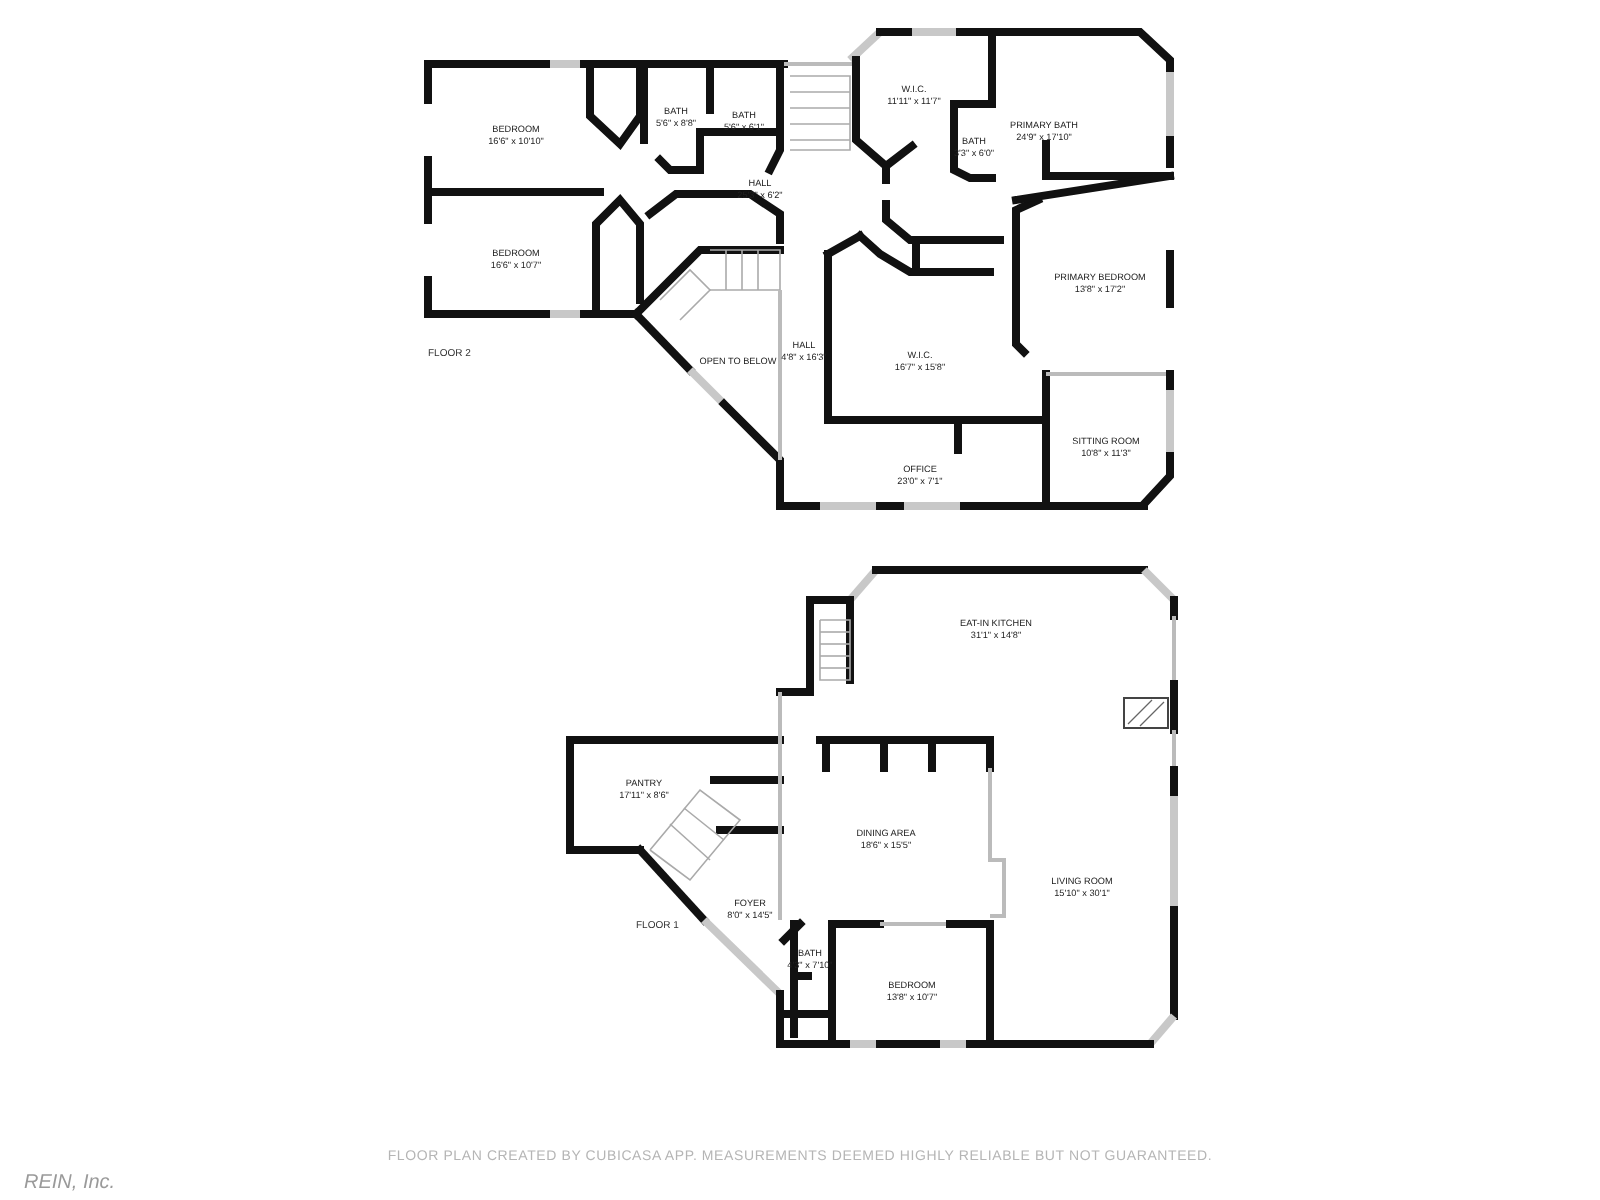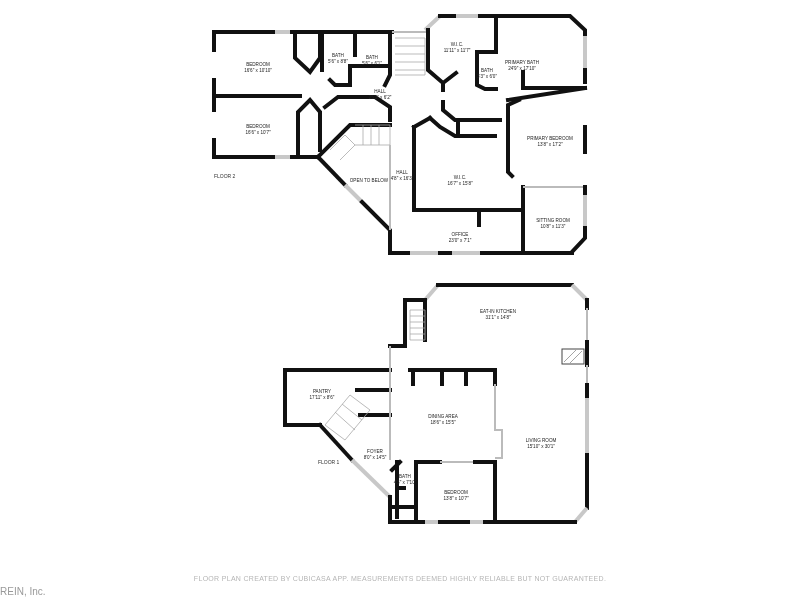--- a/index.html
+++ b/index.html
@@ -6,21 +6,21 @@
     body { width: 800px; height: 600px; position: relative; overflow: hidden; font-family: "Liberation Sans", sans-serif; }
     svg { position: absolute; left: 0; top: 0; }
     .wall { stroke: #111; stroke-width: 4; fill: none; stroke-linecap: square; }
     .thin { stroke: #bbb; stroke-width: 2; fill: none; }
     .win { stroke: #c8c8c8; stroke-width: 4; fill: none; }
     .stair { stroke: #aaa; stroke-width: 0.8; fill: none; }
     .room-name { font-size: 4.6px; fill: #222; text-anchor: middle; font-family: "Liberation Sans", sans-serif; }
     .room-dim { font-size: 4.6px; fill: #222; text-anchor: middle; font-family: "Liberation Sans", sans-serif; }
     .floor-label { font-size: 5px; fill: #333; font-family: "Liberation Sans", sans-serif; }
     .footer { position: absolute; left: 0; width: 800px; top: 575px; text-align: center; font-size: 7px; letter-spacing: 0.3px; color: #b5b5b5; }
-    .watermark { position: absolute; left: 0; top: 586px; font-size: 10px; color: #9a9a9a; }
+    .watermark { position: absolute; left: 12px; top: 586px; font-size: 10px; color: #9a9a9a; font-style: italic; }
   </style>
 </head>
 <body>
 
 <svg width="800" height="600" viewBox="0 0 800 600">
 
   <g>
 
     <polyline class="wall" points="214,32 275,32"></polyline>
     <polyline class="win" points="275,32 292,32"></polyline>

